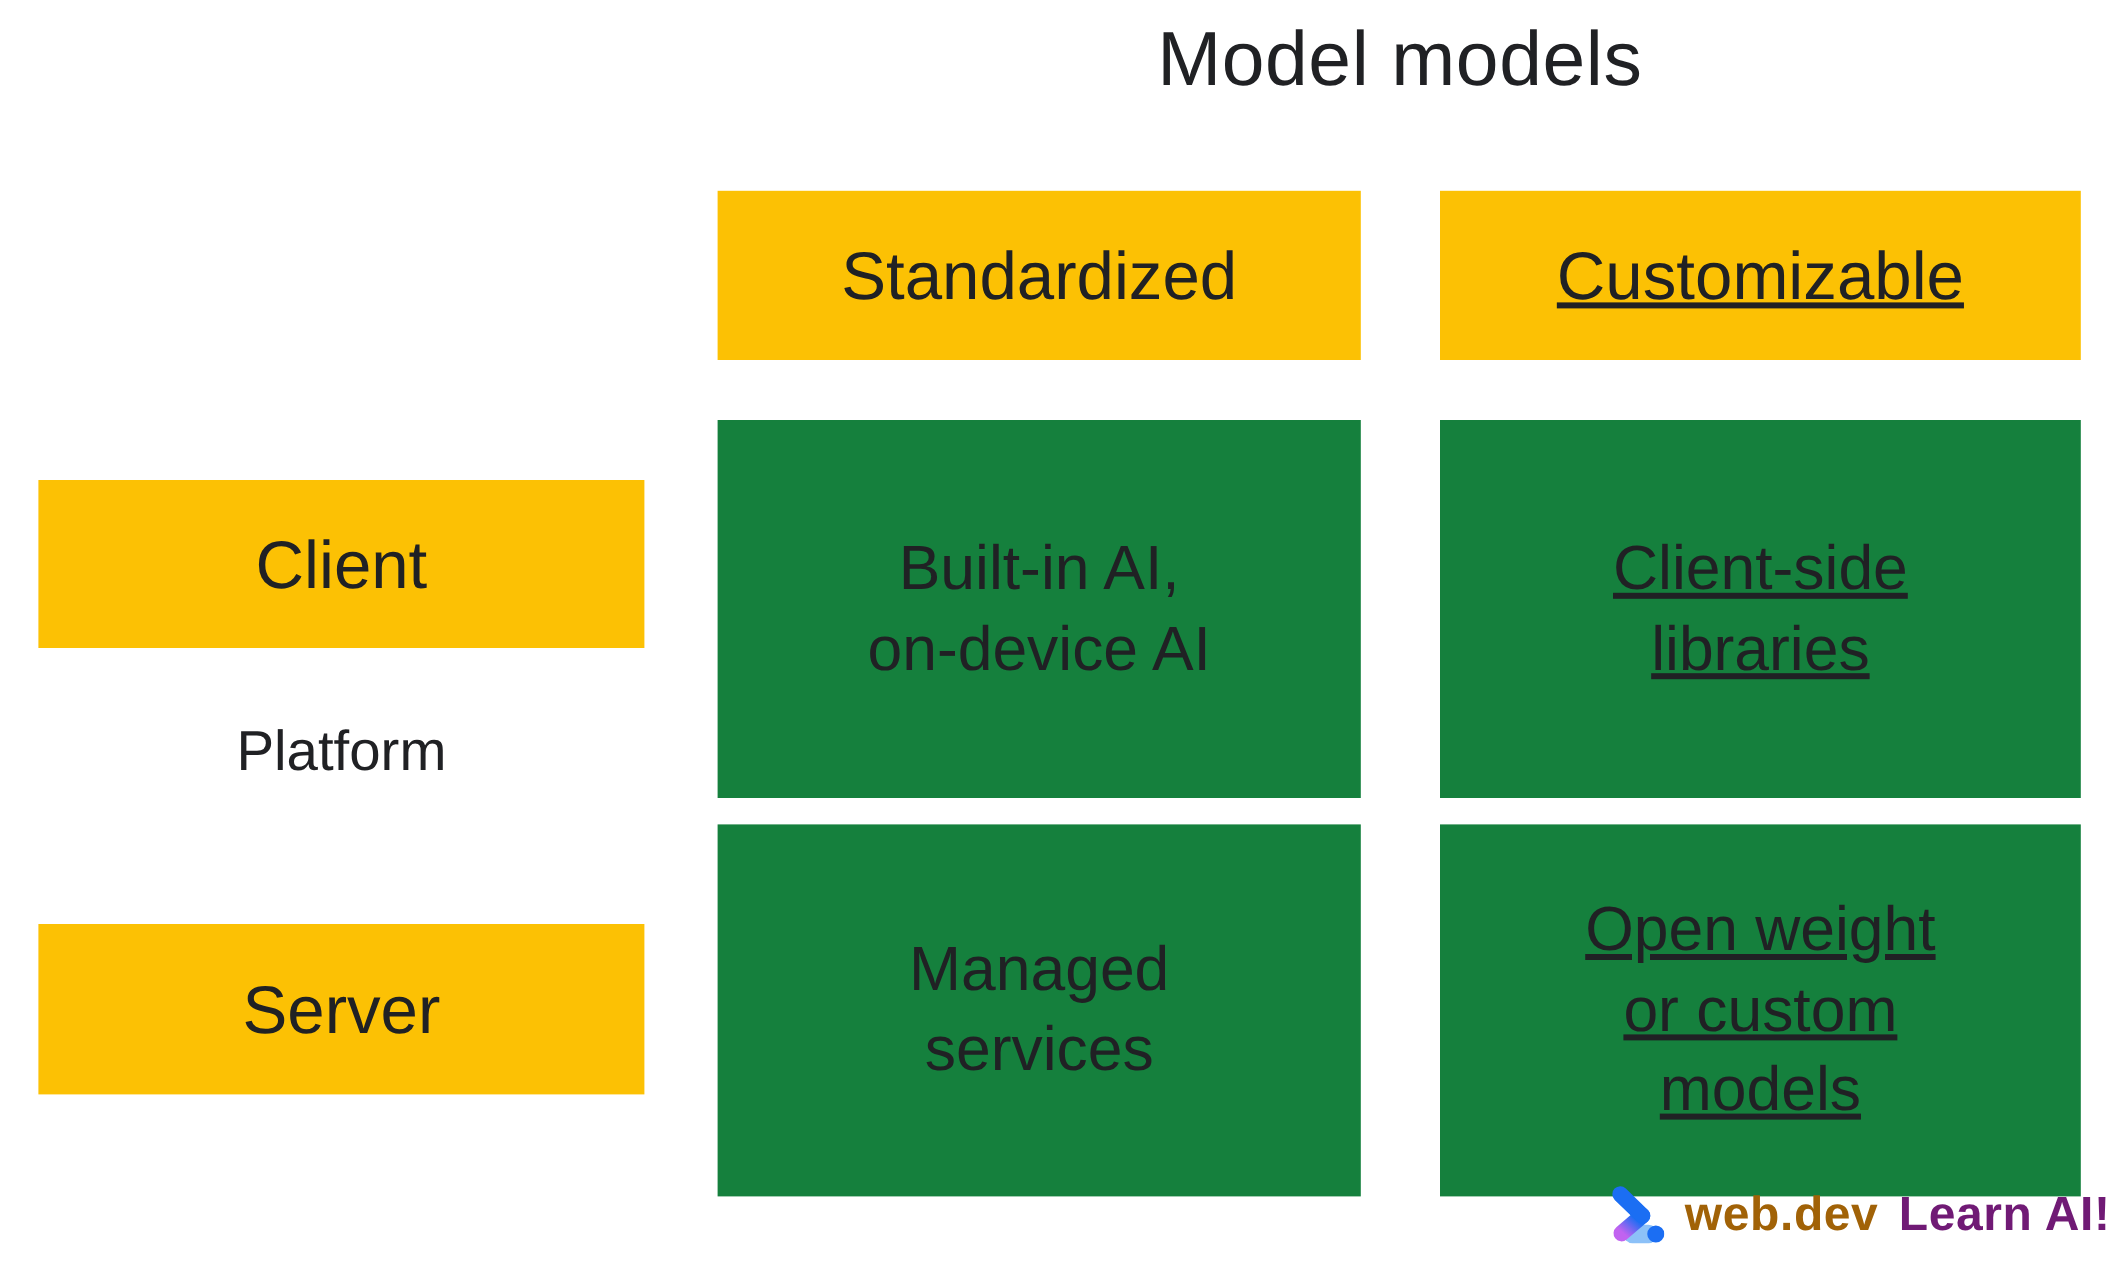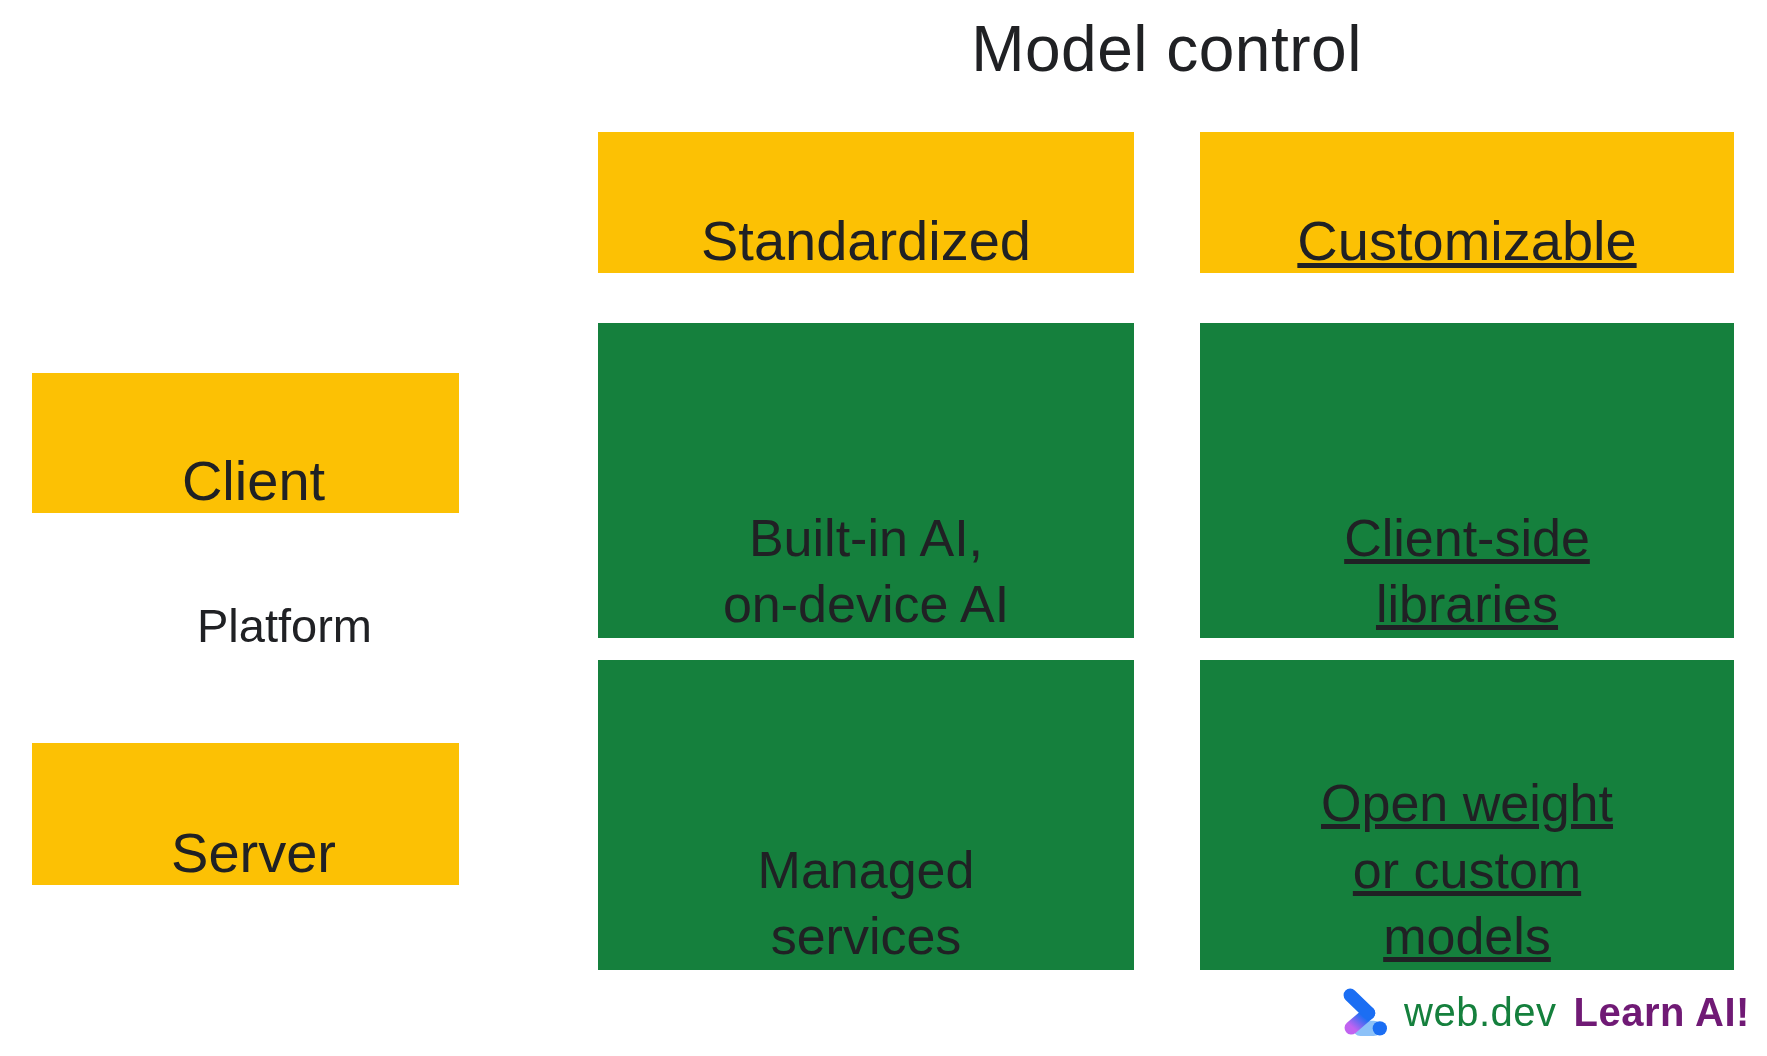--- a/index.html
+++ b/index.html
@@ -24,22 +24,23 @@
     text-align: center;
     font-size: 64px;
     font-weight: 500;
     letter-spacing: 0.5px;
   }
   .box {
     position: absolute;
     display: flex;
     flex-direction: column;
     align-items: center;
-    justify-content: flex-end;
+    justify-content: center;
     text-align: center;
+    margin-top: 27px;
   }
   .yellow { background: #FCC104; }
   .cyan   { background: #15803d; }
 
   .header {
     font-size: 56px;
     font-weight: 500;
     height: 141px;
     top: 132px;
   }
@@ -49,24 +50,23 @@
   .cell {
     font-size: 52px;
     font-weight: 500;
     line-height: 1.28;
   }
   .row-1 { top: 323px; height: 315px; }
   .row-2 { top: 660px; height: 310px; }
 
   .rowlabel {
     left: 32px;
-    width: 411px;
+    width: 505px;
     font-size: 56px;
     font-weight: 500;
-    padding-left: 16px;
   }
   .client { top: 373px; height: 140px; }
   .server { top: 743px; height: 142px; }
 
   .axis {
     position: absolute;
     left: 32px;
     top: 598px;
     width: 505px;
     text-align: center;
@@ -79,37 +79,37 @@
     left: 1340px;
     top: 986px;
     height: 52px;
     display: flex;
     align-items: center;
     gap: 17px;
   }
   .footer .logo-mark { display: block; }
   .footer .brand {
     font-size: 40px;
-    font-weight: 400;
-    color: #15803d;
+    font-weight: 700;
+    color: #a16207;
     letter-spacing: 0.5px;
   }
   .footer .cta {
     font-size: 40px;
     font-weight: 700;
     color: #701a75;
     letter-spacing: 0.5px;
   }
 </style>
 </head>
 <body>
 
 <div class="canvas">
 
-  <div class="title">Model control</div>
+  <div class="title">Model models</div>
 
   <div class="box yellow header col-a">
     <span>Standardized</span>
   </div>
   <div class="box yellow header col-b">
     <span>Customizable</span>
   </div>
 
   <div class="box yellow rowlabel client">
     <span>Client</span>

